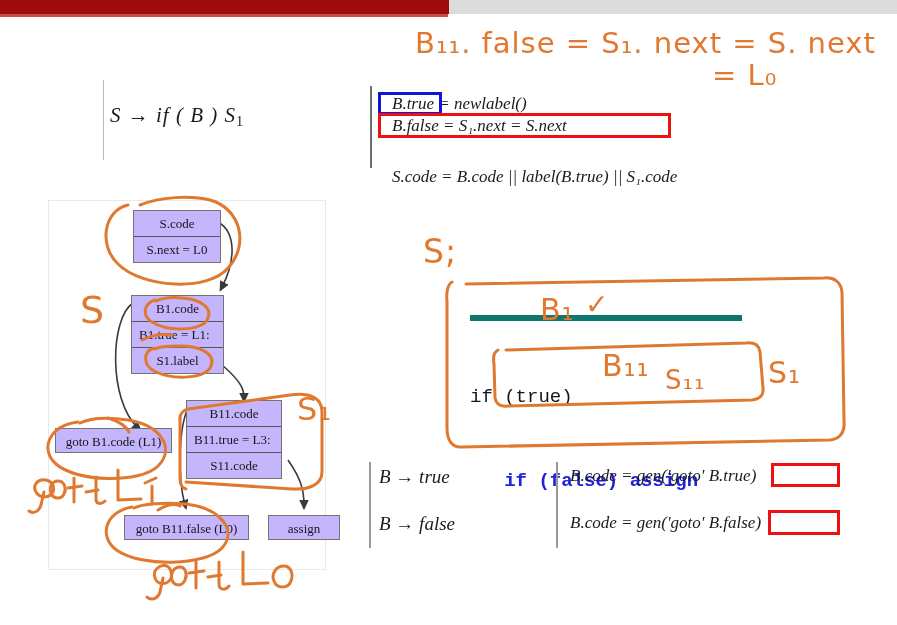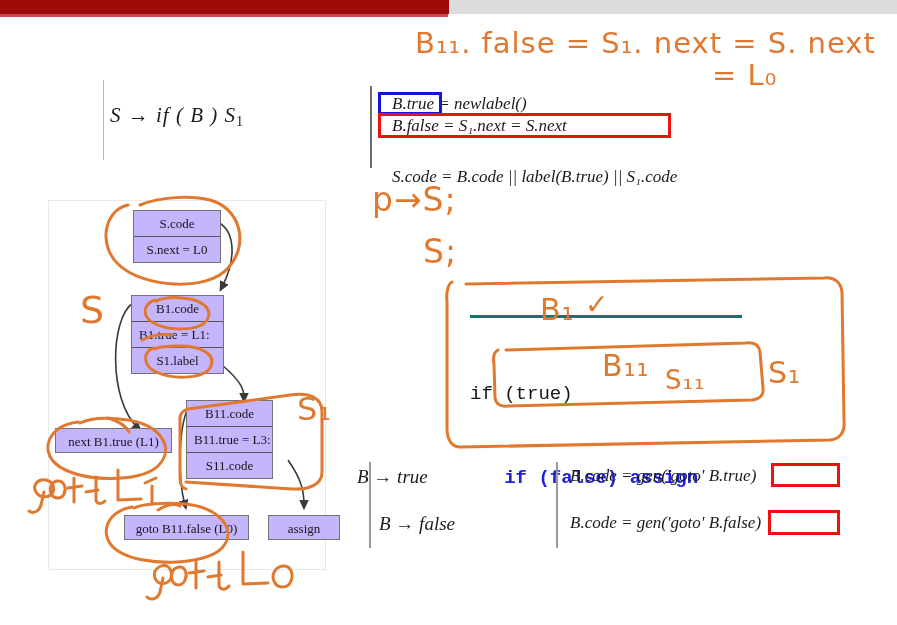--- a/index.html
+++ b/index.html
@@ -129,21 +129,21 @@
     border: 1px solid #e9e9e9;
     position: absolute;
     box-sizing: border-box;
   }
 
   
   #codebox {
     position: absolute;
     left: 470px; top: 315px;
     width: 272px;
-    border-top: 3px solid #0f766e;
+    border-top: 6px solid #0f766e;
     padding-top: 6px;
     font-family: "Liberation Mono", monospace;
     font-size: 19px;
     line-height: 28px;
     white-space: pre;
   }
   .code-black { color: #161616; }
   .code-blue  { color: #2020dd; font-weight: bold; }
 
   
@@ -155,21 +155,21 @@
   #prod-bar-mid {
     left: 556px; top: 462px;
     width: 2px; height: 86px;
     background: #9a9a9a;
   }
   .prod {
     font-size: 19px;
     color: #1b1b1b;
     white-space: nowrap;
   }
-  #prod-l1 { left: 357px; top: 466px; font-family: Liberation Serif, serif; }
+  #prod-l1 { left: 379px; top: 466px; font-family: Liberation Serif, serif; }
   #prod-l2 { left: 379px; top: 513px; }
   #prod-r1 { left: 570px; top: 466px; font-size: 17px; text-align: center; }
   #prod-r2 { left: 570px; top: 513px; font-size: 17px; }
 </style>
 </head>
 <body>
 
 <div id="slide">
 
   <div id="progressbar">
@@ -208,24 +208,24 @@
     <div class="frow">S.next = L0</div>
   </div>
 
   <div class="fbox" style="left:131px; top:295px; width:93px; height:79px;">
     <div class="frow">B1.code</div>
     <div class="frow lean">B1.true = L1:</div>
     <div class="frow">S1.label</div>
   </div>
 
   <div class="fbox" style="left:55px; top:428px; width:117px; height:25px;">
-    <div class="frow">next B1.true (L1)</div>
-  </div>
-
-  <div class="fbox" style="left:186px; top:400px; width:87px; height:79px;">
+    <div class="frow">goto B1.code (L1)</div>
+  </div>
+
+  <div class="fbox" style="left:186px; top:400px; width:96px; height:79px;">
     <div class="frow">B11.code</div>
     <div class="frow lean">B11.true = L3:</div>
     <div class="frow">S11.code</div>
   </div>
 
   <div class="fbox" style="left:124px; top:515px; width:125px; height:25px;">
     <div class="frow">goto B11.false (L0)</div>
   </div>
 
   <div class="fbox" style="left:268px; top:515px; width:72px; height:25px;">
@@ -287,21 +287,20 @@
       <path d="M284,566 C276,566 271,574 274,581 C277,589 288,589 291,581 C294,573 290,566 284,566"></path>
     </g>
   </svg>
 
   <div class="hand" style="left:80px; top:288px; font-size:38px;">S</div>
   <div class="hand" style="left:297px; top:390px; font-size:32px;">S₁</div>
 
   <div class="hand" style="left:415px; top:26px; font-size:29px;">B₁₁. false = S₁. next = S. next</div>
   <div class="hand" style="left:712px; top:58px; font-size:29px;">= L₀</div>
 
-  <div class="hand" style="left:372px; top:180px; font-size:33px;">p→S;</div>
   <div class="hand" style="left:423px; top:232px; font-size:33px;">S;</div>
 
   <div class="hand" style="left:540px; top:292px; font-size:30px;">B₁</div>
   <div class="hand" style="left:585px; top:288px; font-size:28px;">✓</div>
   <div class="hand" style="left:602px; top:348px; font-size:30px;">B₁₁</div>
   <div class="hand" style="left:665px; top:365px; font-size:26px;">S₁₁</div>
   <div class="hand" style="left:768px; top:355px; font-size:30px;">S₁</div>
 
   <svg class="ink">
     <g stroke="#e0792f" fill="none" stroke-width="3" stroke-linecap="round" stroke-linejoin="round">

